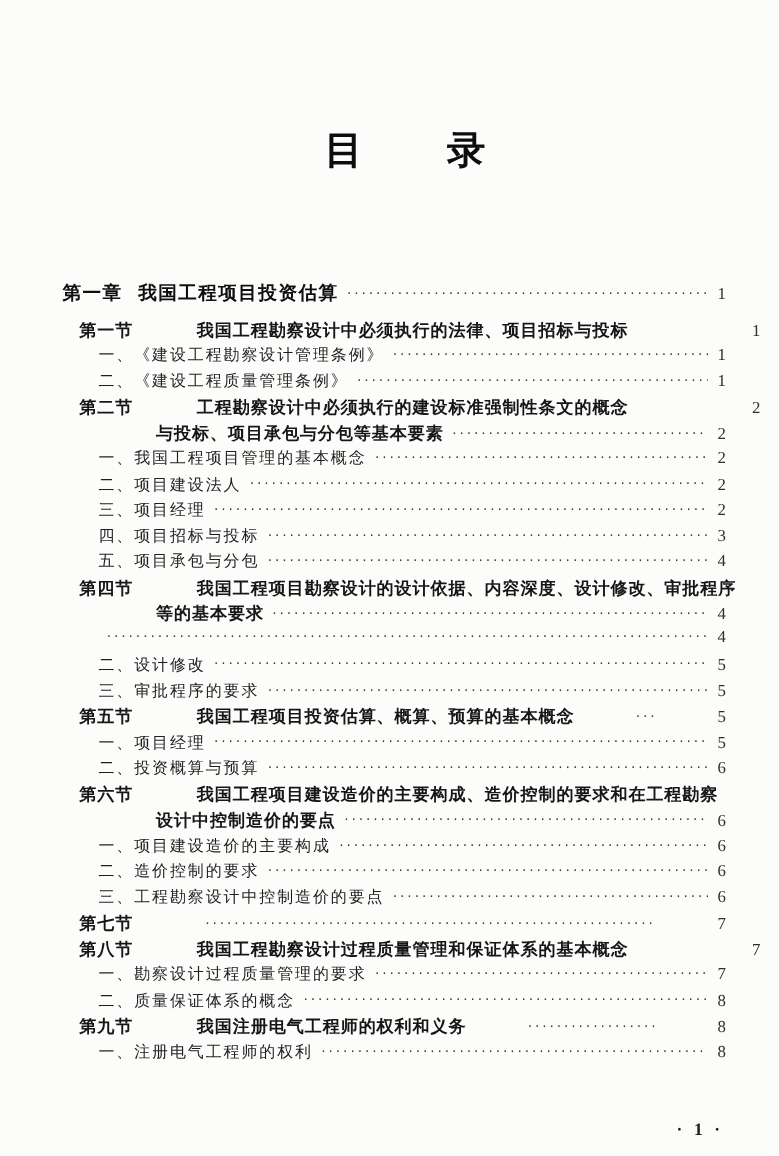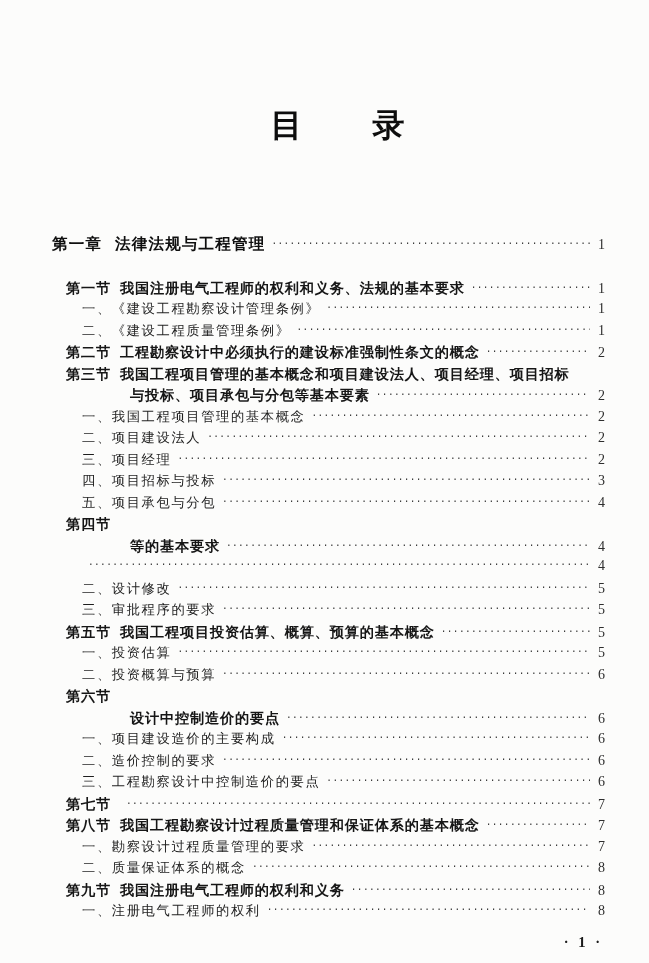--- a/index.html
+++ b/index.html
@@ -31,22 +31,22 @@
   
   .toc {
     position:absolute;
     top:234px; left:52px; right:44px;
   }
   .row {
     display:flex;
     align-items:baseline;
     height:21.5px;
   }
-  .row.chapter-gap { margin-bottom:23px; }
-  .row.indent-section { padding-left:14px; }
+  .row.chapter-gap { margin-bottom:10px; }
+  .row.indent-section { padding-left:14px;gap:44px; }
   .row.indent-item   { padding-left:30px; }
   .row.cont          { padding-left:78px; }
 
   .chapter {
     font-family:"Liberation Serif", serif;
     font-weight:bold;
     font-size:15.5px;
     color:#0f0f0f;
     letter-spacing:1.2px;
   }
@@ -110,50 +110,46 @@
 </style>
 </head>
 <body>
 
 <div class="page">
   <h1 class="doc-title">目　　录</h1>
 
   <div class="toc" id="toc">
       <div class="row chapter chapter-gap">
         <span class="label">第一章</span>
-        <span class="t">法律法规与工程管理</span>
+        <span class="t">我国工程项目投资估算</span>
         <span class="leader"></span>
         <span class="page-num">1</span>
       </div>
       <div class="row section indent-section">
         <span class="label">第一节</span>
-        <span class="t">我国注册电气工程师的权利和义务、法规的基本要求</span>
+        <span class="t">我国工程勘察设计中必须执行的法律、项目招标与投标</span>
         <span class="leader"></span>
         <span class="page-num">1</span>
       </div>
       <div class="row item indent-item">
         <span class="t">一、《建设工程勘察设计管理条例》</span>
         <span class="leader"></span>
         <span class="page-num">1</span>
       </div>
       <div class="row item indent-item">
         <span class="t">二、《建设工程质量管理条例》</span>
         <span class="leader"></span>
         <span class="page-num">1</span>
       </div>
       <div class="row section indent-section">
         <span class="label">第二节</span>
         <span class="t">工程勘察设计中必须执行的建设标准强制性条文的概念</span>
         <span class="leader"></span>
         <span class="page-num">2</span>
       </div>
-      <div class="row section indent-section">
-        <span class="label">第三节</span>
-        <span class="t">我国工程项目管理的基本概念和项目建设法人、项目经理、项目招标</span>
-      </div>
       <div class="row section cont">
         <span class="t">与投标、项目承包与分包等基本要素</span>
         <span class="leader"></span>
         <span class="page-num">2</span>
       </div>
       <div class="row item indent-item">
         <span class="t">一、我国工程项目管理的基本概念</span>
         <span class="leader"></span>
         <span class="page-num">2</span>
       </div>
@@ -172,20 +168,21 @@
         <span class="leader"></span>
         <span class="page-num">3</span>
       </div>
       <div class="row item indent-item">
         <span class="t">五、项目承包与分包</span>
         <span class="leader"></span>
         <span class="page-num">4</span>
       </div>
       <div class="row section indent-section">
         <span class="label">第四节</span>
+        <span class="t">我国工程项目勘察设计的设计依据、内容深度、设计修改、审批程序</span>
       </div>
       <div class="row section cont">
         <span class="t">等的基本要求</span>
         <span class="leader"></span>
         <span class="page-num">4</span>
       </div>
       <div class="row item indent-item">
         <span class="leader"></span>
         <span class="page-num">4</span>
       </div>
@@ -199,31 +196,32 @@
         <span class="leader"></span>
         <span class="page-num">5</span>
       </div>
       <div class="row section indent-section">
         <span class="label">第五节</span>
         <span class="t">我国工程项目投资估算、概算、预算的基本概念</span>
         <span class="leader"></span>
         <span class="page-num">5</span>
       </div>
       <div class="row item indent-item">
-        <span class="t">一、投资估算</span>
+        <span class="t">一、项目经理</span>
         <span class="leader"></span>
         <span class="page-num">5</span>
       </div>
       <div class="row item indent-item">
         <span class="t">二、投资概算与预算</span>
         <span class="leader"></span>
         <span class="page-num">6</span>
       </div>
       <div class="row section indent-section">
         <span class="label">第六节</span>
+        <span class="t">我国工程项目建设造价的主要构成、造价控制的要求和在工程勘察</span>
       </div>
       <div class="row section cont">
         <span class="t">设计中控制造价的要点</span>
         <span class="leader"></span>
         <span class="page-num">6</span>
       </div>
       <div class="row item indent-item">
         <span class="t">一、项目建设造价的主要构成</span>
         <span class="leader"></span>
         <span class="page-num">6</span>

